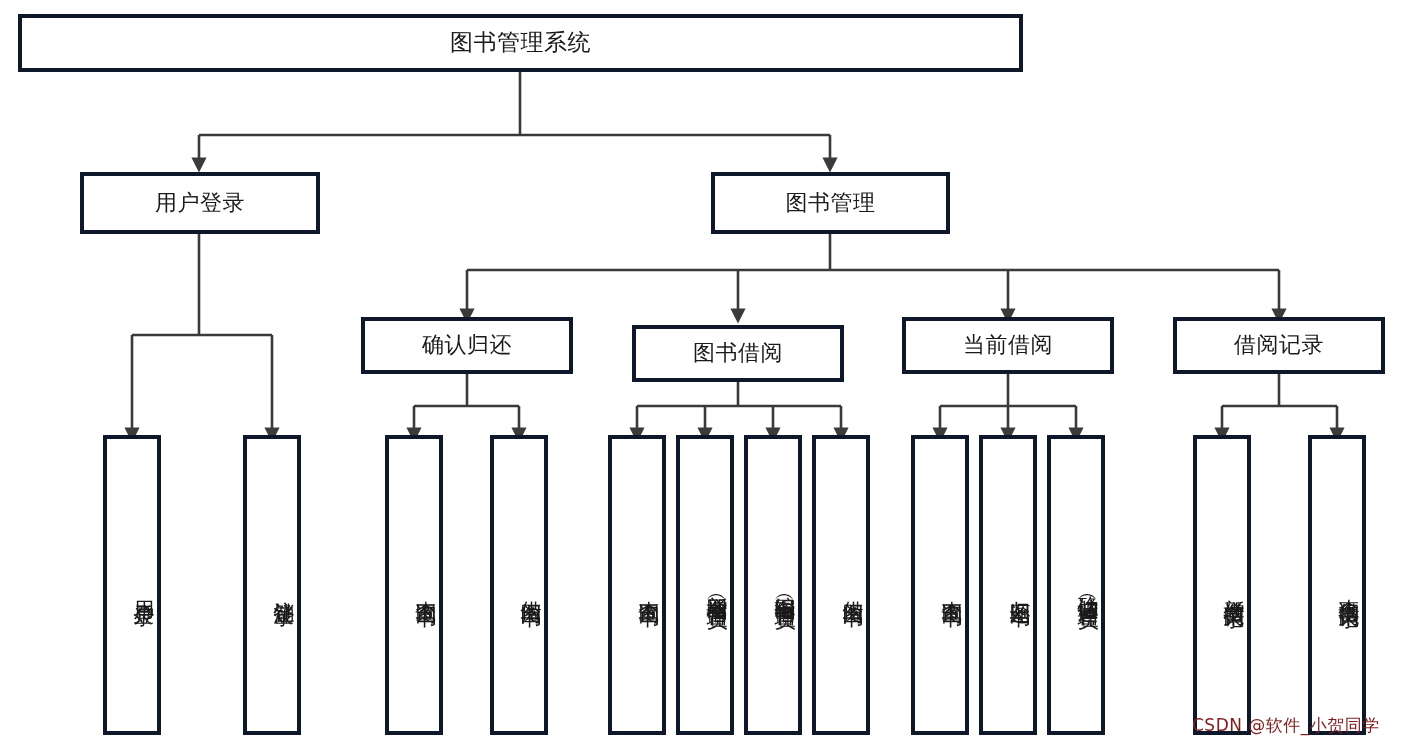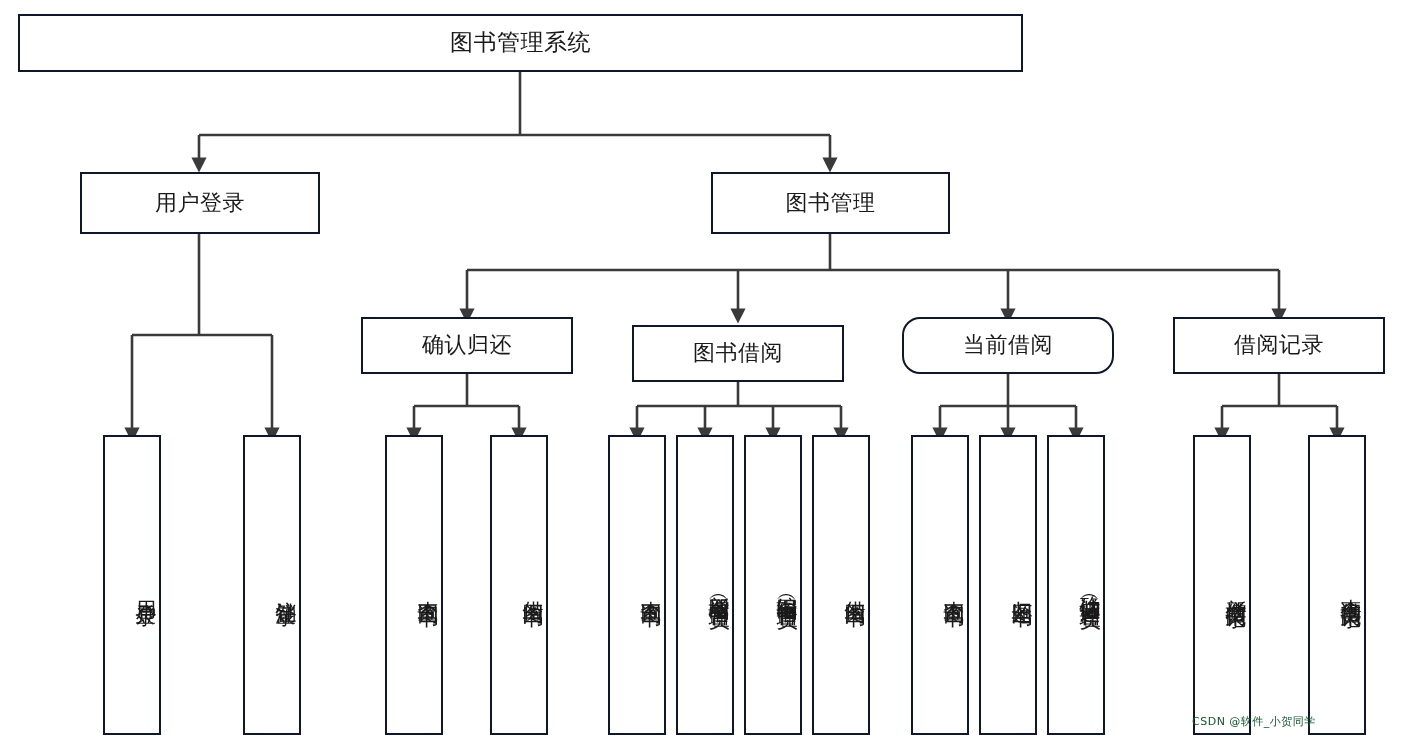--- a/index.html
+++ b/index.html
@@ -22,21 +22,21 @@
     position: absolute;
     left: 0;
     top: 0;
     width: 1405px;
     height: 747px;
     pointer-events: none;
   }
   .node {
     position: absolute;
     box-sizing: border-box;
-    border: 2px solid #0f172a;
+    border: 4px solid #0f172a;
     background: #ffffff;
     color: #1a1a1a;
     display: flex;
     align-items: center;
     justify-content: center;
     text-align: right;
   }
   .node.horiz {
     font-size: 22px;
     letter-spacing: 0.5px;
@@ -55,22 +55,22 @@
     justify-content: center;
     padding-top: 6px;
   }
   .node.vert .vtext {
     writing-mode: vertical-rl;
     text-orientation: upright;
     display: block;
   }
   .watermark {
     position: absolute;
-    font-size: 11px;
-    color: #14532d;
+    font-size: 17px;
+    color: #7f1d1d;
     white-space: nowrap;
     letter-spacing: 0.5px;
   }
 </style>
 </head>
 <body>
 
 <div id="canvas">
 
   <svg id="edges" viewBox="0 0 1405 747" width="1405" height="747">
@@ -133,21 +133,21 @@
   <div class="node horiz" style="left:711px; top:172px; width:239px; height:62px;">
     <span>图书管理</span>
   </div>
 
   <div class="node horiz" style="left:361px; top:317px; width:212px; height:57px;">
     <span>确认归还</span>
   </div>
   <div class="node horiz" style="left:632px; top:325px; width:212px; height:57px;">
     <span>图书借阅</span>
   </div>
-  <div class="node horiz" style="left:902px; top:317px; width:212px; height:57px;border-radius:18px;">
+  <div class="node horiz" style="left:902px; top:317px; width:212px; height:57px;">
     <span>当前借阅</span>
   </div>
   <div class="node horiz" style="left:1173px; top:317px; width:212px; height:57px;">
     <span>借阅记录</span>
   </div>
 
   <div class="node vert" style="left:103px; top:435px; width:58px; height:300px;">
     <span class="vtext">用户登录</span>
   </div>
   <div class="node vert" style="left:243px; top:435px; width:58px; height:300px;">

